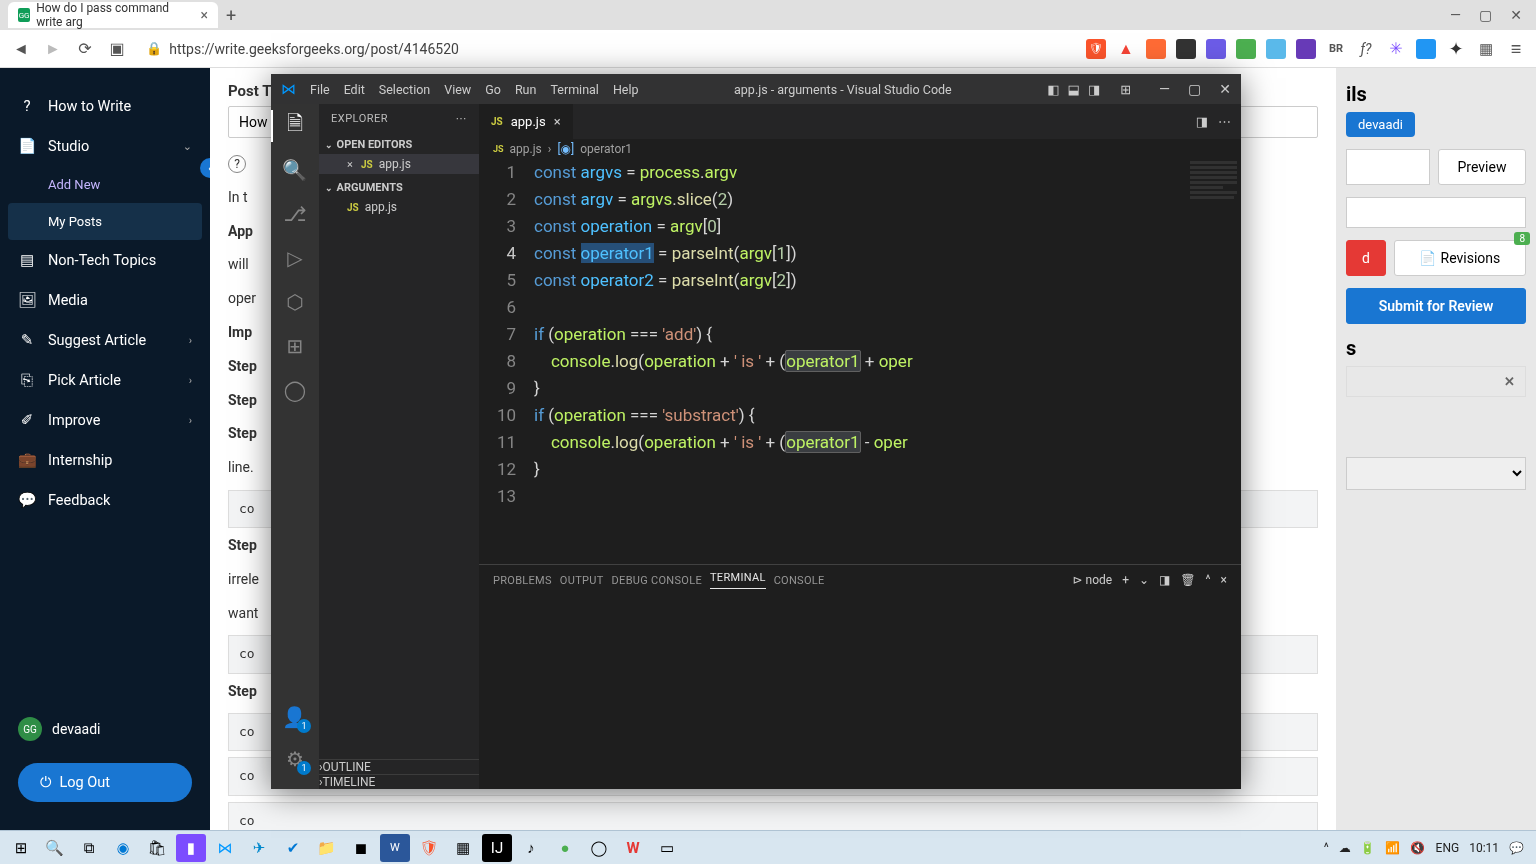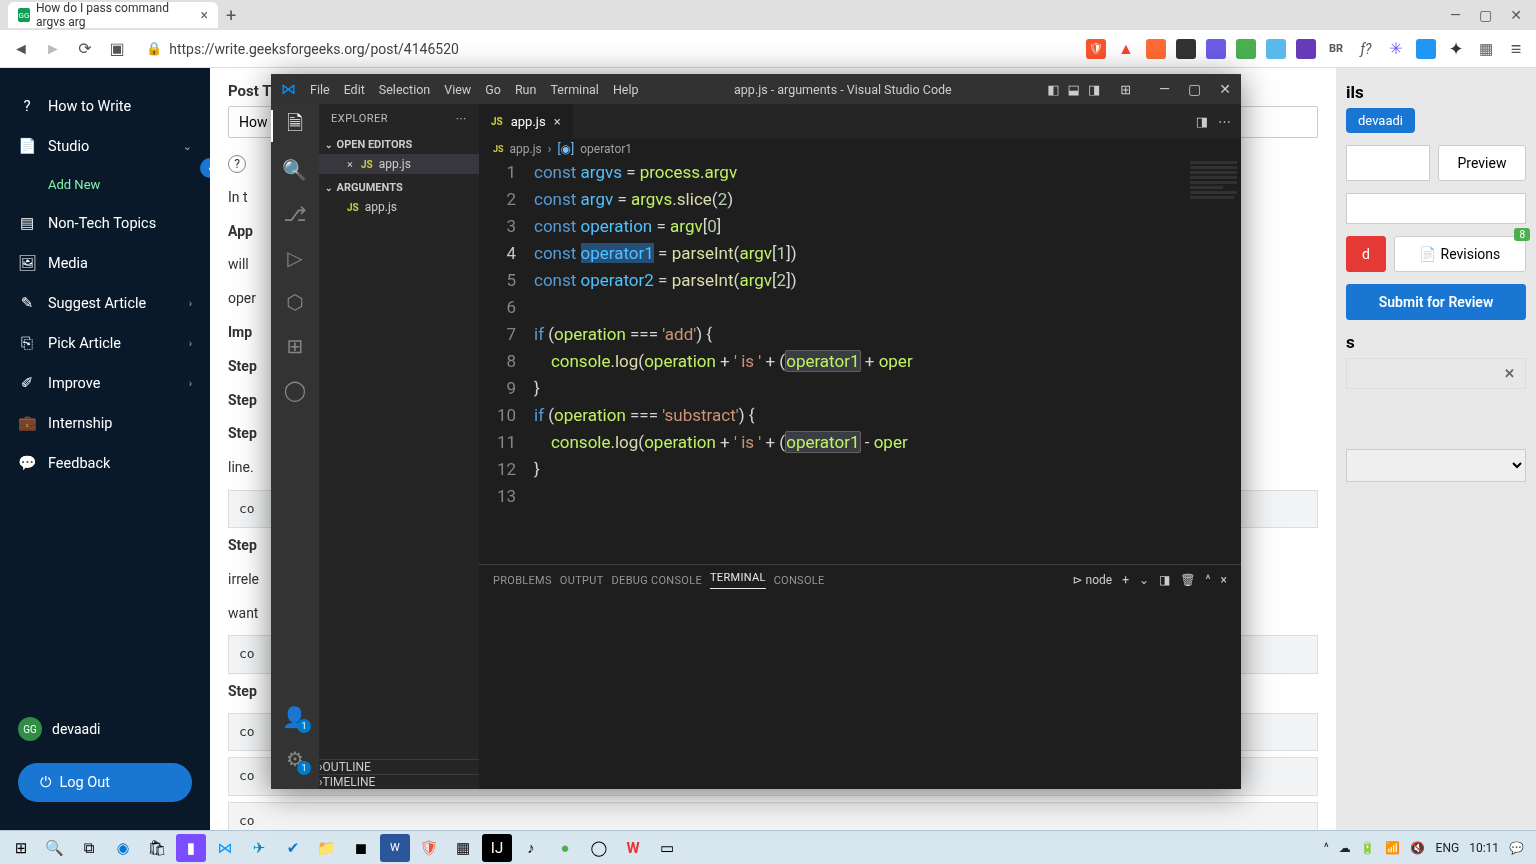--- a/index.html
+++ b/index.html
@@ -23,21 +23,21 @@
 
 
 .gfg-layout { display: flex; height: calc(100% - 68px - 34px); }
 .gfg-sidebar { width: 210px; background: #0a1929; color: #fff; padding: 18px 0; display: flex; flex-direction: column; position: relative; }
 .gfg-logo { display: flex; align-items: center; gap: 8px; padding: 0 18px 18px; font-size: 18px; font-weight: 600; }
 .gfg-logo-icon { color: #2f8d46; font-size: 22px; font-weight: 700; }
 .gfg-collapse { position: absolute; right: -10px; top: 90px; width: 20px; height: 20px; background: #1976d2; border-radius: 50%; display: flex; align-items: center; justify-content: center; color: #fff; font-size: 11px; cursor: pointer; }
 .gfg-menu { list-style: none; }
 .gfg-menu li { padding: 11px 18px; display: flex; align-items: center; gap: 12px; font-size: 14.5px; cursor: pointer; }
 .gfg-menu li .chev { margin-left: auto; font-size: 11px; color: #aaa; }
-.gfg-menu .sub { padding-left: 48px; font-size: 13px; color: #86efac; }
+.gfg-menu .sub { padding-left: 48px; font-size: 13px; color: #c4b5fd; }
 .gfg-menu .sub.active { background: #153049; color: #fff; border-radius: 4px; margin: 0 8px; padding-left: 40px; }
 .gfg-menu .icon { width: 18px; text-align: center; font-size: 15px; }
 .gfg-user { margin-top: auto; padding: 12px 18px; display: flex; align-items: center; gap: 10px; font-size: 14px; }
 .gfg-user .avatar { width: 24px; height: 24px; border-radius: 50%; background: #2f8d46; font-size: 10px; display:flex; align-items:center; justify-content:center;}
 .logout-btn { margin: 10px 18px; background: #1976d2; color: #fff; border: none; border-radius: 22px; padding: 11px 22px; font-size: 14.5px; display:flex; align-items:center; gap:8px; cursor: pointer; }
 
 .gfg-main { flex: 1; background: #fff; padding: 14px 18px; position: relative; overflow: hidden; }
 .post-title-label { font-size: 15px; font-weight: 700; color: #333; }
 .post-title-input { width: 100%; border: 1px solid #ccc; padding: 7px 10px; margin-top: 6px; font-size: 14px; border-radius: 2px; }
 .post-body { margin-top: 14px; font-size: 14px; color: #333; line-height: 1.7; }
@@ -49,21 +49,21 @@
 .r-group { margin-bottom: 12px; }
 .author-chip { background: #1976d2; color: #fff; padding: 5px 12px; border-radius: 4px; font-size: 13px; display: inline-block; }
 .r-btn { display: block; width: 100%; padding: 9px; font-size: 14px; border: 1px solid #ccc; background: #fff; cursor: pointer; border-radius: 3px; text-align: center; margin-top: 6px; }
 .r-btn.red { background: #e53935; color: #fff; border-color: #e53935; }
 .r-btn.blue { background: #1976d2; color: #ffffff; border-color: #1976d2; font-weight: 600; }
 .rev-badge { position: relative; }
 .rev-badge .count { position: absolute; top: -8px; right: -4px; background: #4caf50; color: #fff; font-size: 10px; padding: 1px 5px; border-radius: 3px; }
 .r-select { width: 100%; padding: 7px; border: 1px solid #ccc; font-size: 13px; }
 .cat-chip { border: 1px solid #ddd; padding: 7px 10px; font-size: 13px; display: flex; justify-content: space-between; align-items: center; margin-top: 6px; }
 .cat-chip .x { color: #666; cursor: pointer; font-weight: 700; }
-.r-heading { font-size: 17px; font-weight: 700; margin-bottom: 6px; }
+.r-heading { font-size: 20px; font-weight: 700; margin-bottom: 6px; }
 
 
 .vscode { position: absolute; left: 271px; top: 74px; width: 970px; height: 715px; background: #1e1e1e; color: #ccc; font-size: 13px; box-shadow: 0 4px 30px rgba(0,0,0,0.5); display: flex; flex-direction: column; z-index: 100; }
 .vscode-titlebar { height: 30px; background: #323233; display: flex; align-items: center; padding: 0 10px; gap: 14px; font-size: 12.5px; color: #ccc; }
 .vscode-titlebar .vs-logo { color: #0098ff; font-size: 15px; }
 .vscode-titlebar .menu-item { cursor: pointer; }
 .vscode-titlebar .title-text { flex: 1; text-align: center; color: #ccc; }
 .vscode-titlebar .layout-icons { display: flex; gap: 8px; font-size: 13px; color: #ccc; }
 .vscode-titlebar .layout-icons span { cursor: pointer; }
 .vscode-titlebar .win-ctrl { display: flex; gap: 18px; margin-left: 14px; font-size: 14px; }
@@ -129,21 +129,21 @@
 .taskbar { position: absolute; bottom: 0; left: 0; right: 0; height: 34px; background: #d8e6f0; display: flex; align-items: center; padding: 0 6px; gap: 4px; border-top: 1px solid #b0c4d4; }
 .taskbar .tb-icon { width: 30px; height: 28px; display: flex; align-items: center; justify-content: center; font-size: 15px; cursor: pointer; border-radius: 3px; }
 .taskbar .tb-right { margin-left: auto; display: flex; align-items: center; gap: 10px; font-size: 12px; color: #222; padding-right: 6px; }
 </style>
 </head>
 <body>
 
 <div class="browser-tab-bar">
   <div class="browser-tab">
     <span class="favicon">GG</span>
-    <span>How do I pass command argvs arg</span>
+    <span>How do I pass command write arg</span>
     <span class="tab-close">×</span>
   </div>
   <div class="new-tab-btn">+</div>
   <div class="window-controls-browser">
     <span>—</span>
     <span>▢</span>
     <span>✕</span>
   </div>
 </div>
 
@@ -183,20 +183,23 @@
           <span class="icon">?</span>
           <span>How to Write</span>
         </li>
       <li>
           <span class="icon">📄</span>
           <span>Studio</span>
           <span class="chev">⌄</span>
         </li>
       <li class="sub">
           <span>Add New</span>
+        </li>
+      <li class="sub active">
+          <span>My Posts</span>
         </li>
       <li>
           <span class="icon">▤</span>
           <span>Non-Tech Topics</span>
         </li>
       <li>
           <span class="icon">🖼</span>
           <span>Media</span>
         </li>
       <li>

